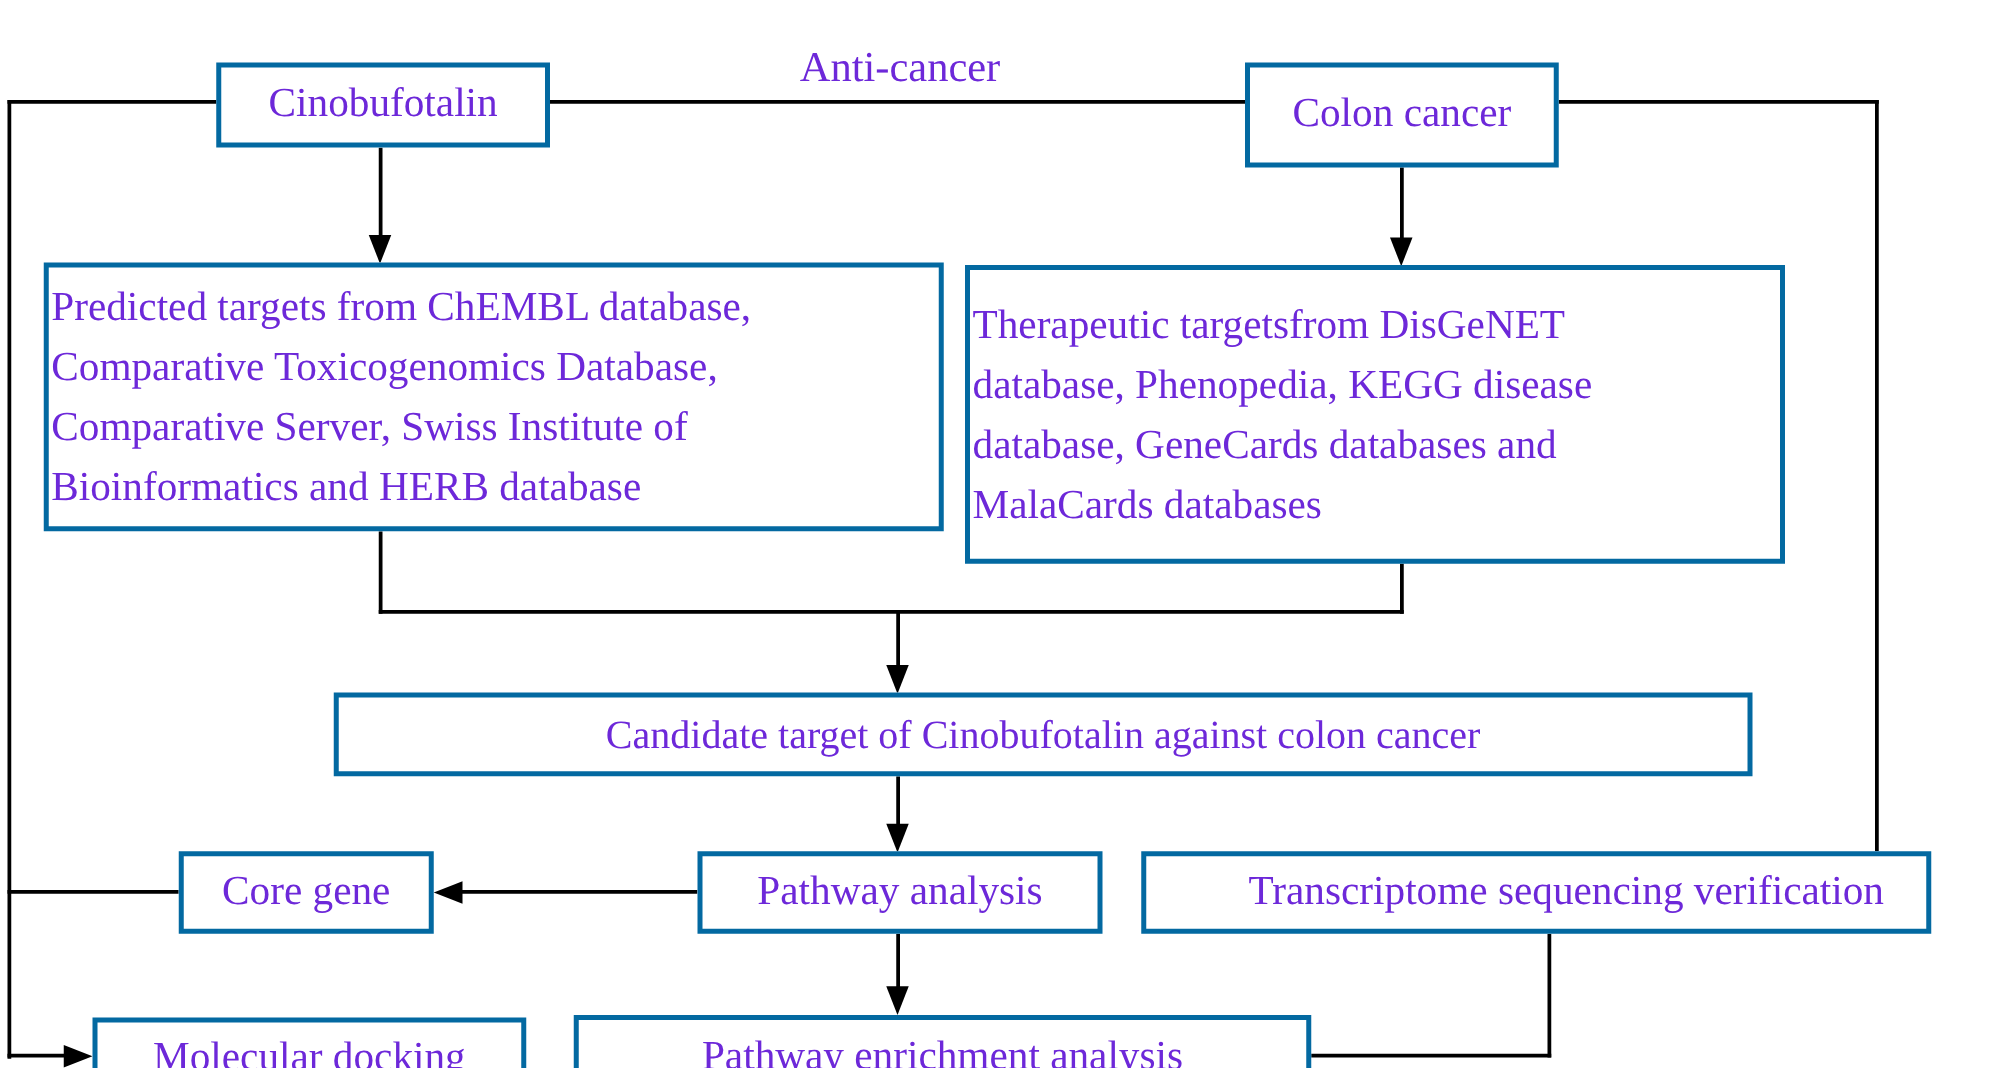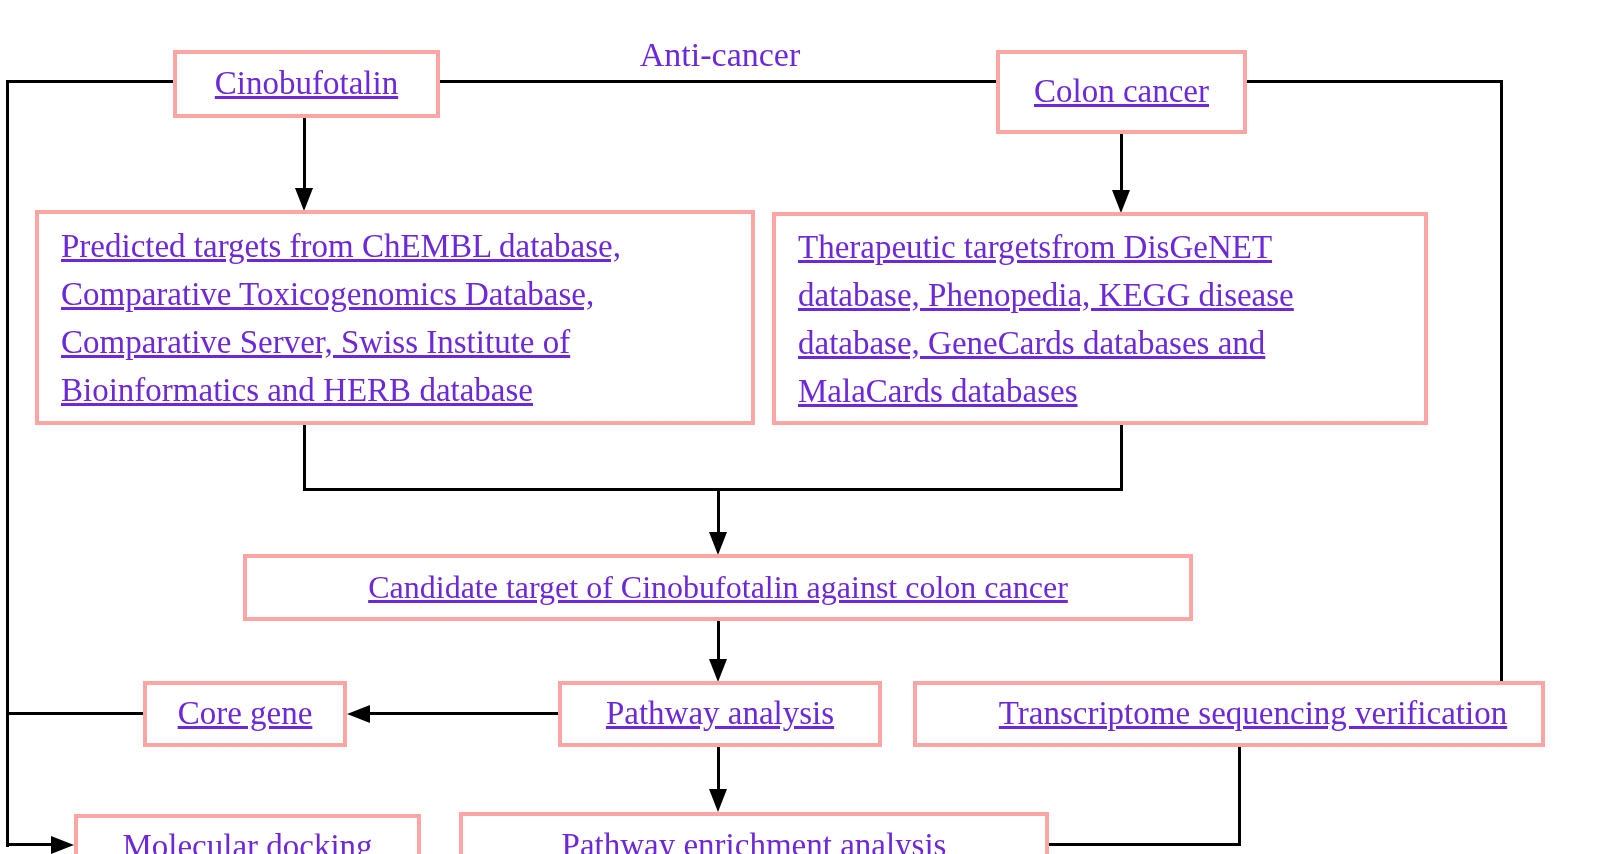--- a/index.html
+++ b/index.html
@@ -29,37 +29,36 @@
     width: 0;
     height: 0;
     z-index: 2;
   }
   .arr.down  { border-left: 9px solid transparent; border-right: 9px solid transparent; border-top: 23px solid #000000; }
   .arr.left  { border-top: 9px solid transparent; border-bottom: 9px solid transparent; border-right: 23px solid #000000; }
   .arr.right { border-top: 9px solid transparent; border-bottom: 9px solid transparent; border-left: 23px solid #000000; }
   
   .box {
     position: absolute;
-    border: 4px solid #fca5a5;
+    border: 4px solid #0369a1;
     background: #ffffff;
     z-index: 3;
     display: flex;
     align-items: center;
     justify-content: center;
     box-sizing: border-box;
     font-size: 33px;
     line-height: 1.15;
     white-space: nowrap;
-    text-decoration: underline;
   }
   .box.big {
     flex-direction: column;
     align-items: flex-start;
     justify-content: center;
-    padding: 6px 12px 6px 22px;
+    padding: 6px 12px 6px 2px;
   }
   .box.big .tl {
     line-height: 48px;
     white-space: nowrap;
   }
   
   .annotation {
     position: absolute;
     font-size: 34px;
     z-index: 3;
@@ -99,22 +98,22 @@
   #ah-rail-md     { left: 51px;   top: 804px; }
   
   #ln-trans-drop  { left: 1238px; top: 715px; width: 3px;    height: 99px; }
   #ln-trans-h     { left: 1001px; top: 811px; width: 240px;  height: 3px; }
   #ah-trans-path  { left: 980px;  top: 804px; }
 
   
   #b-cino   { left: 173px;  top: 18px;  width: 267px; height: 68px; }
   #b-colon  { left: 996px;  top: 18px;  width: 251px; height: 84px; }
   #b-pred   { left: 35px;   top: 178px; width: 720px; height: 215px; }
-  #b-ther   { left: 772px;  top: 180px; width: 656px; height: 213px; }
-  #b-cand   { left: 243px;  top: 522px; width: 950px; height: 67px; font-size: 32px; }
+  #b-ther   { left: 772px;  top: 180px; width: 656px; height: 239px; }
+  #b-cand   { left: 267px;  top: 522px; width: 1135px; height: 67px; font-size: 32px; }
   #b-core   { left: 143px;  top: 649px; width: 204px; height: 66px; }
   #b-net    { left: 558px;  top: 649px; width: 324px; height: 66px; }
   #b-trans  { left: 913px;  top: 649px; width: 632px; height: 66px; padding-left: 48px; }
   #b-md     { left: 74px;   top: 782px; width: 347px; height: 65px; align-items: center; }
   #b-path   { left: 459px;  top: 780px; width: 590px; height: 67px; }
 
   #t-anticancer { left: 620px; top: 4px; width: 200px; text-align: center; }
 </style>
 </head>
 <body>

